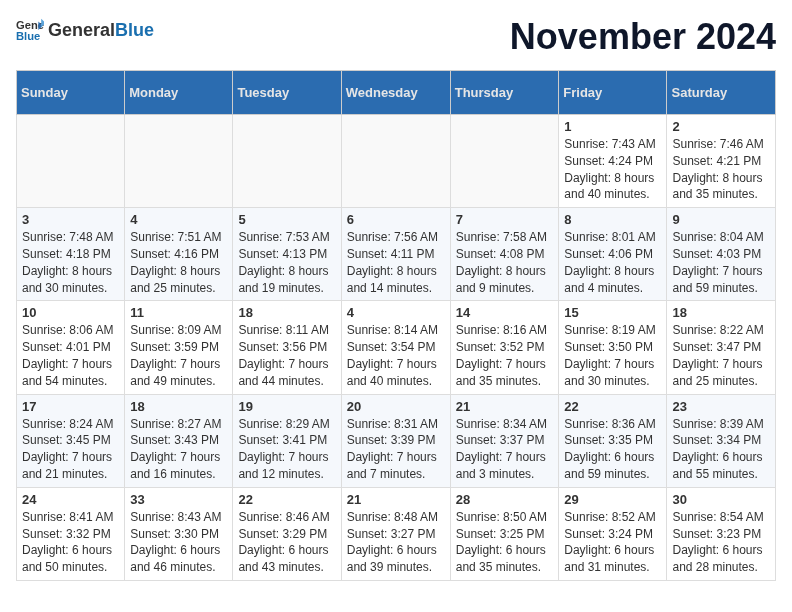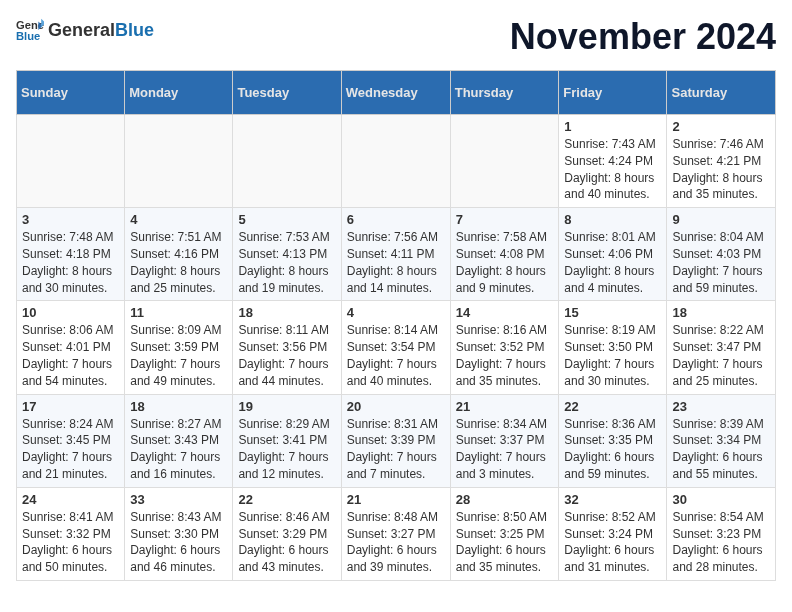--- a/index.html
+++ b/index.html
@@ -242,21 +242,21 @@
         </td>
         <td>
           <span class="day-number">21</span>
           <div class="day-info">Sunrise: 8:48 AM<br>Sunset: 3:27 PM<br>Daylight: 6 hours and 39 minutes.</div>
         </td>
         <td>
           <span class="day-number">28</span>
           <div class="day-info">Sunrise: 8:50 AM<br>Sunset: 3:25 PM<br>Daylight: 6 hours and 35 minutes.</div>
         </td>
         <td>
-          <span class="day-number">32</span>
+          <span class="day-number">29</span>
           <div class="day-info">Sunrise: 8:52 AM<br>Sunset: 3:24 PM<br>Daylight: 6 hours and 31 minutes.</div>
         </td>
         <td>
           <span class="day-number">30</span>
           <div class="day-info">Sunrise: 8:54 AM<br>Sunset: 3:23 PM<br>Daylight: 6 hours and 28 minutes.</div>
         </td>
       </tr>
     </tbody>
 </table>
 

